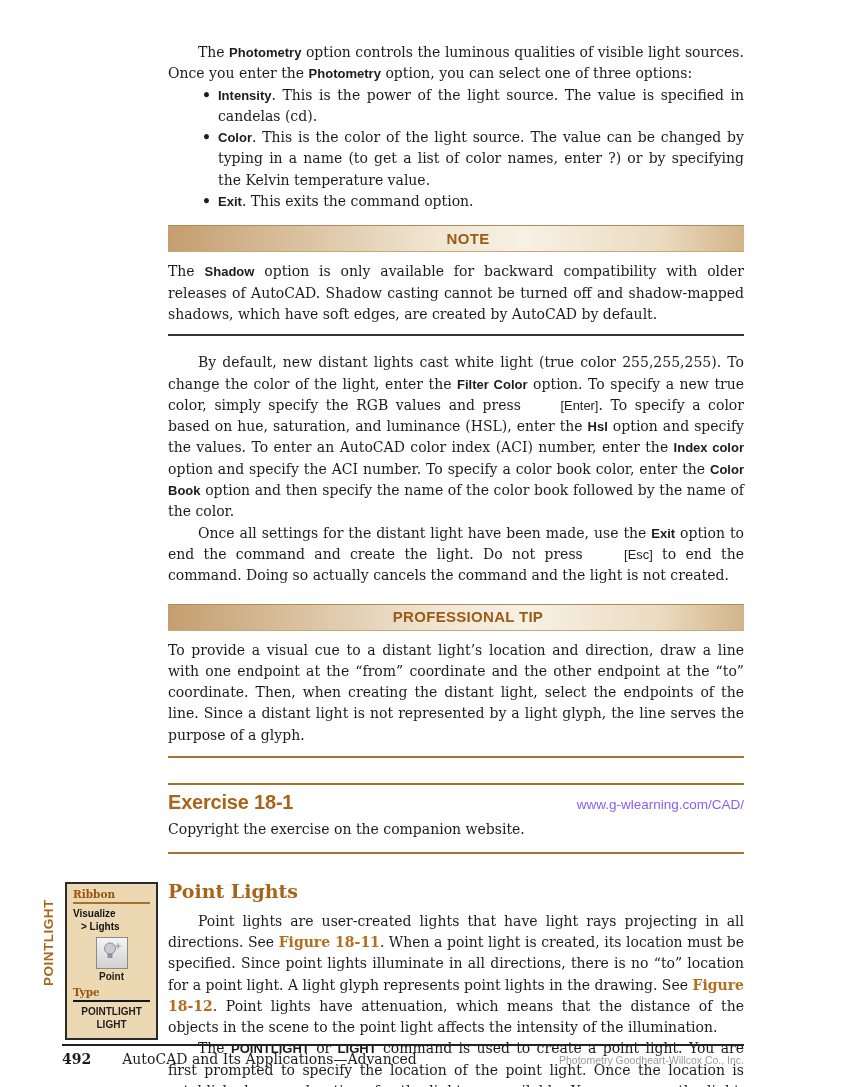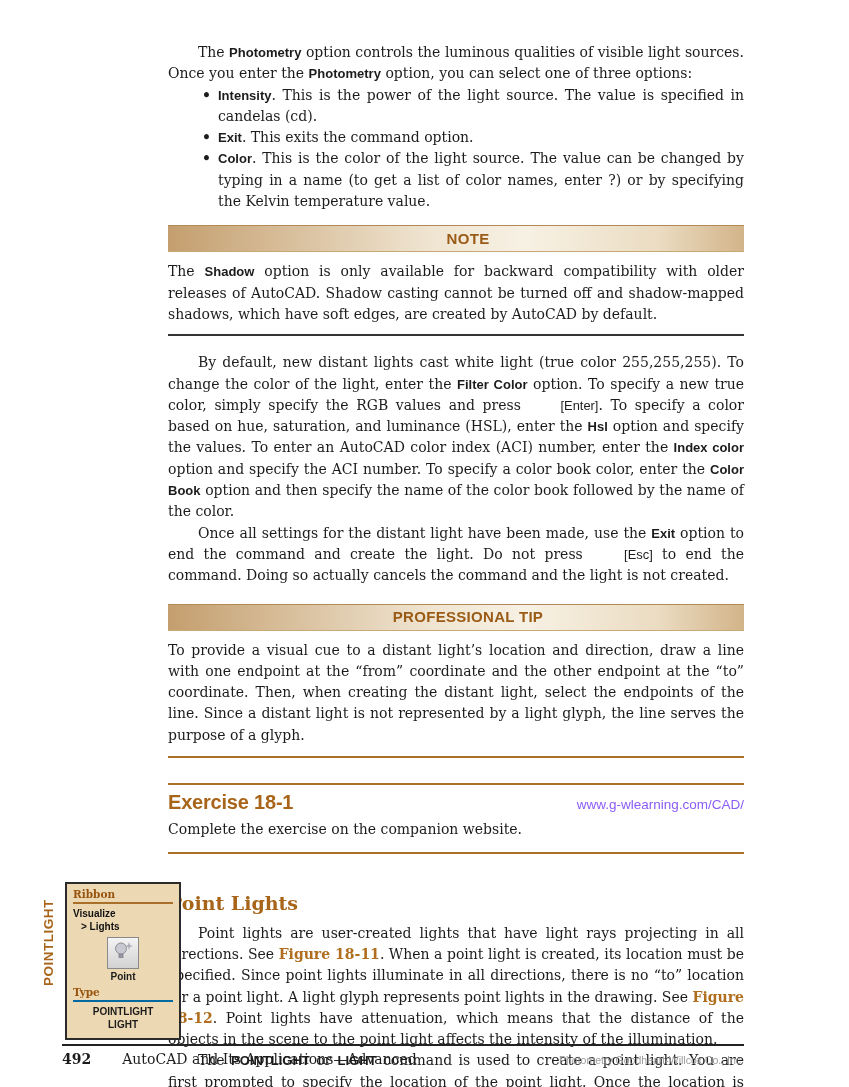--- a/index.html
+++ b/index.html
@@ -51,50 +51,50 @@
   }
   .exercise-head { display:flex; align-items:baseline; justify-content:space-between; }
   .exercise-title {
     font-family:"Liberation Sans", sans-serif; font-weight:bold; font-size:20px;
     color:#A8651A; letter-spacing:-0.2px;
   }
   .exercise-url { font-family:"Liberation Sans", sans-serif; font-size:13.5px; color:#8b5cf6; }
   .exercise-body { margin-top:4px; text-indent:0; }
 
   .section-heading {
-    font-size:19px; font-weight:bold; color:#A8651A; margin:38px 0 9px 0;
+    font-size:19px; font-weight:bold; color:#A8651A; margin:26px 0 9px 0;
     text-align:left; line-height:22px;
   }
 
   
   .vertical-label {
     position:absolute; left:41px; top:884px; height:118px; width:18px;
     writing-mode:vertical-rl; transform:rotate(180deg);
     font-family:"Liberation Sans", sans-serif; font-weight:bold; font-size:13.5px;
     color:#A8651A; letter-spacing:0.5px; text-align:center;
   }
   .ribbon-box {
-    position:absolute; left:65px; top:882px; width:116px; box-sizing:border-box;
+    position:absolute; left:65px; top:882px; width:93px; box-sizing:border-box;
     background:#EDD8B4; border:2px solid #2B2B2B; padding:4px 6px 7px 6px;
   }
   .ribbon-head {
     font-size:10.5px; font-weight:bold; color:#96540F;
     border-bottom:2px solid #A8702A; padding-bottom:2px; margin-bottom:3px;
   }
   .ribbon-path  { font-family:"Liberation Sans", sans-serif; font-weight:bold; font-size:10px; color:#111; line-height:13px; }
   .ribbon-path2 { padding-left:8px; }
   .icon-button {
     width:30px; height:30px; margin:4px auto 2px auto;
     background:linear-gradient(#f4f4f4,#d2d2d2); border:1px solid #8a8a8a;
     display:flex; align-items:center; justify-content:center;
   }
   .icon-caption { font-family:"Liberation Sans", sans-serif; font-weight:bold; font-size:10px; text-align:center; margin-bottom:4px; }
   .type-head {
     font-size:10.5px; font-weight:bold; color:#96540F;
-    border-bottom:2px solid #0369a1; padding-bottom:2px; margin-bottom:3px;
+    border-bottom:2px solid #0f172a; padding-bottom:2px; margin-bottom:3px;
   }
   .command { font-family:"Liberation Sans", sans-serif; font-weight:bold; font-size:10px; text-align:center; line-height:13px; }
 
   
   .footer {
     position:absolute; left:62px; right:105px; top:1044px;
     border-top:2px solid #222; padding-top:5px;
     display:flex; align-items:baseline;
   }
   .page-num { font-weight:bold; font-size:14px; }
@@ -106,22 +106,22 @@
 </style>
 </head>
 <body>
 
 <div class="main-col">
 
   <p class="para"><span class="s-n">The </span><span class="s-b">Photometry</span><span class="s-n"> option controls the luminous qualities of visible light sources. Once you enter the </span><span class="s-b">Photometry</span><span class="s-n"> option, you can select one of three options:</span></p>
 
   <ul class="options">
     <li><span class="s-b">Intensity</span><span class="s-n">. This is the power of the light source. The value is specified in candelas (cd).</span></li>
+    <li><span class="s-b">Color</span><span class="s-n">. This is the color of the light source. The value can be changed by typing in a name (to get a list of color names, enter ?) or by specifying the Kelvin temperature value.</span></li>
     <li><span class="s-b">Exit</span><span class="s-n">. This exits the command option.</span></li>
-    <li><span class="s-b">Color</span><span class="s-n">. This is the color of the light source. The value can be changed by typing in a name (to get a list of color names, enter ?) or by specifying the Kelvin temperature value.</span></li>
   </ul>
 
   <div class="callout">
     <div class="callout-bar">
       <span class="callout-label">NOTE</span>
     </div>
     <p class="para no-indent callout-body"><span class="s-n">The </span><span class="s-b">Shadow</span><span class="s-n"> option is only available for backward compatibility with older releases of AutoCAD. Shadow casting cannot be turned off and shadow-mapped shadows, which have soft edges, are created by AutoCAD by default.</span></p>
     <hr class="rule-dark">
   </div>
 
@@ -134,21 +134,21 @@
     </div>
     <p class="para no-indent callout-body"><span class="s-n">To provide a visual cue to a distant light’s location and direction, draw a line with one endpoint at the “from” coordinate and the other endpoint at the “to” coordinate. Then, when creating the distant light, select the endpoints of the line. Since a distant light is not represented by a light glyph, the line serves the purpose of a glyph.</span></p>
     <hr class="rule-brown">
   </div>
 
   <div class="exercise">
     <div class="exercise-head">
       <span class="exercise-title">Exercise 18-1</span>
       <span class="exercise-url">www.g-wlearning.com/CAD/</span>
     </div>
-    <p class="para exercise-body">Complete the exercise on the companion website.</p>
+    <p class="para exercise-body">Copyright the exercise on the companion website.</p>
   </div>
 
   <h2 class="section-heading">Point Lights</h2>
 
   <p class="para"><span class="s-n">Point lights are user-created lights that have light rays projecting in all directions. See </span><span class="s-fig">Figure 18-11</span><span class="s-n">. When a point light is created, its location must be specified. Since point lights illuminate in all directions, there is no “to” location for a point light. A light glyph represents point lights in the drawing. See </span><span class="s-fig">Figure 18-12</span><span class="s-n">. Point lights have attenuation, which means that the distance of the objects in the scene to the point light affects the intensity of the illumination.</span></p>
   <p class="para"><span class="s-n">The </span><span class="s-b">POINTLIGHT</span><span class="s-n"> or </span><span class="s-b">LIGHT</span><span class="s-n"> command is used to create a point light. You are first prompted to specify the location of the point light. Once the location is established, several options for the light are available. You can name the light, set the intensity, turn the light on or off, adjust the photometry settings, and set the light color. The </span></p>
 
 </div>
 
 <div class="vertical-label">POINTLIGHT</div>

